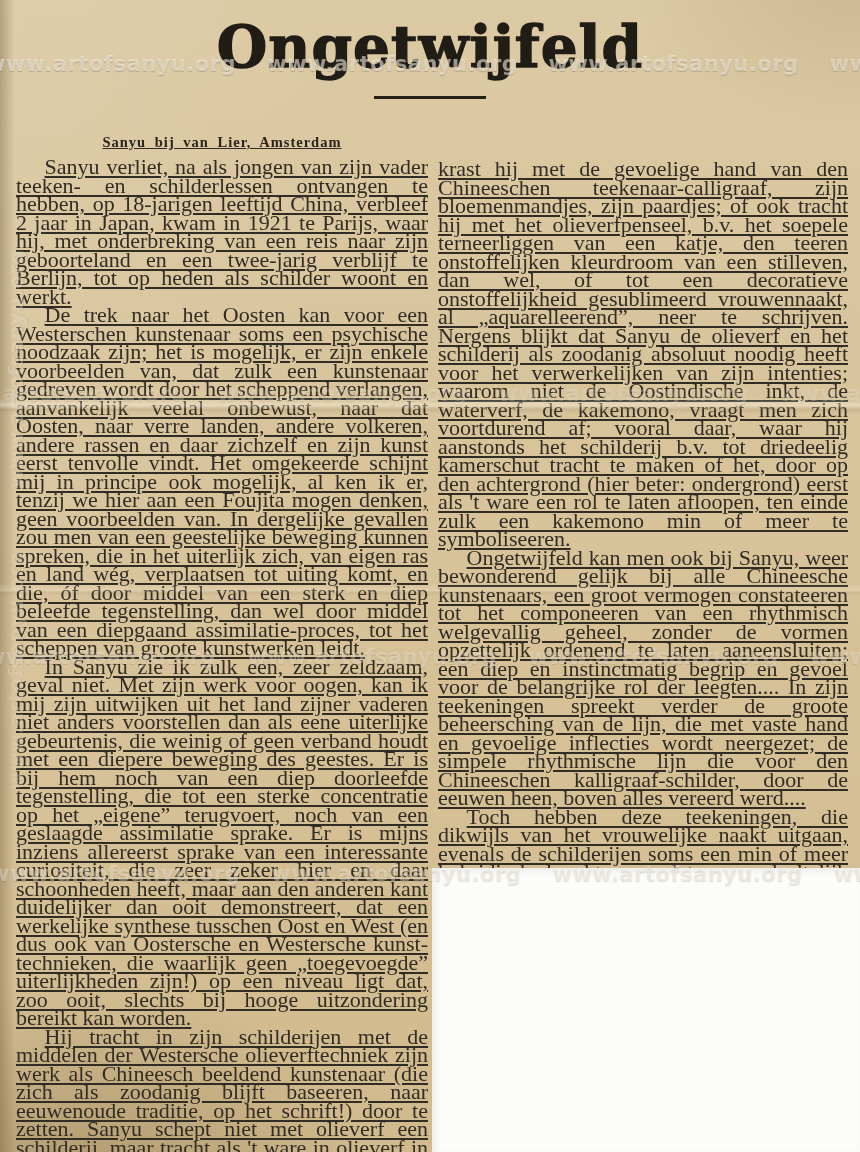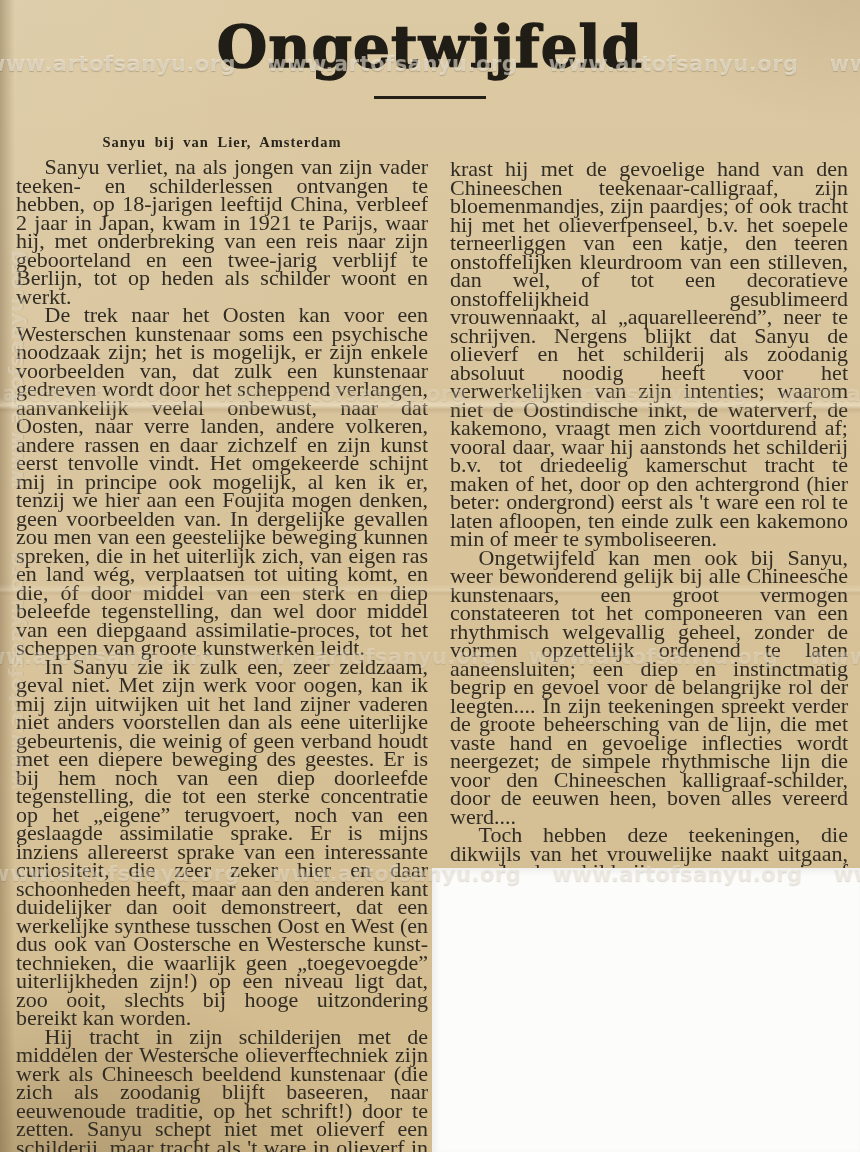--- a/index.html
+++ b/index.html
@@ -45,21 +45,21 @@
     -webkit-text-stroke: 1.4px #201d16;
     letter-spacing: 1px;
   }
   .title-rule {
     width: 112px; height: 3px;
     margin: 16px auto 0;
     background: var(--rule, #242018);
   }
   .columns {
     position: absolute; top: 134px; left: 16px; right: 12px; bottom: 0;
-    display: flex; gap: 22px; z-index: 2;
+    display: flex; gap: 10px; z-index: 2; text-decoration: underline;
   }
   .column { overflow: hidden; }
   .column.left  { width: 412px; flex: 0 0 412px; }
   .column.right { flex: 1 1 auto; padding-top: 26px; }
   .subtitle {
     font-size: 14.5px;
     font-weight: bold;
     text-align: center;
     letter-spacing: 1px;
     word-spacing: 4px;

